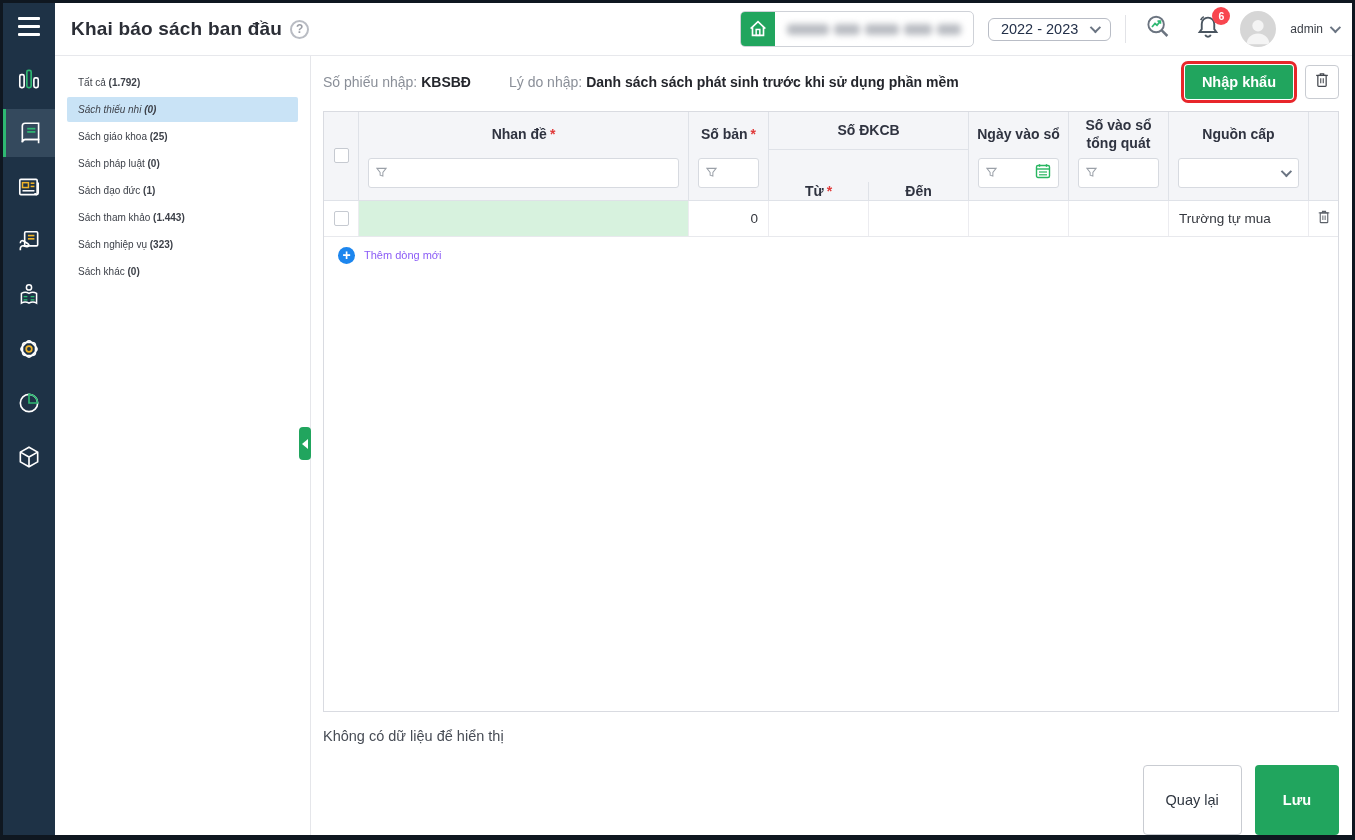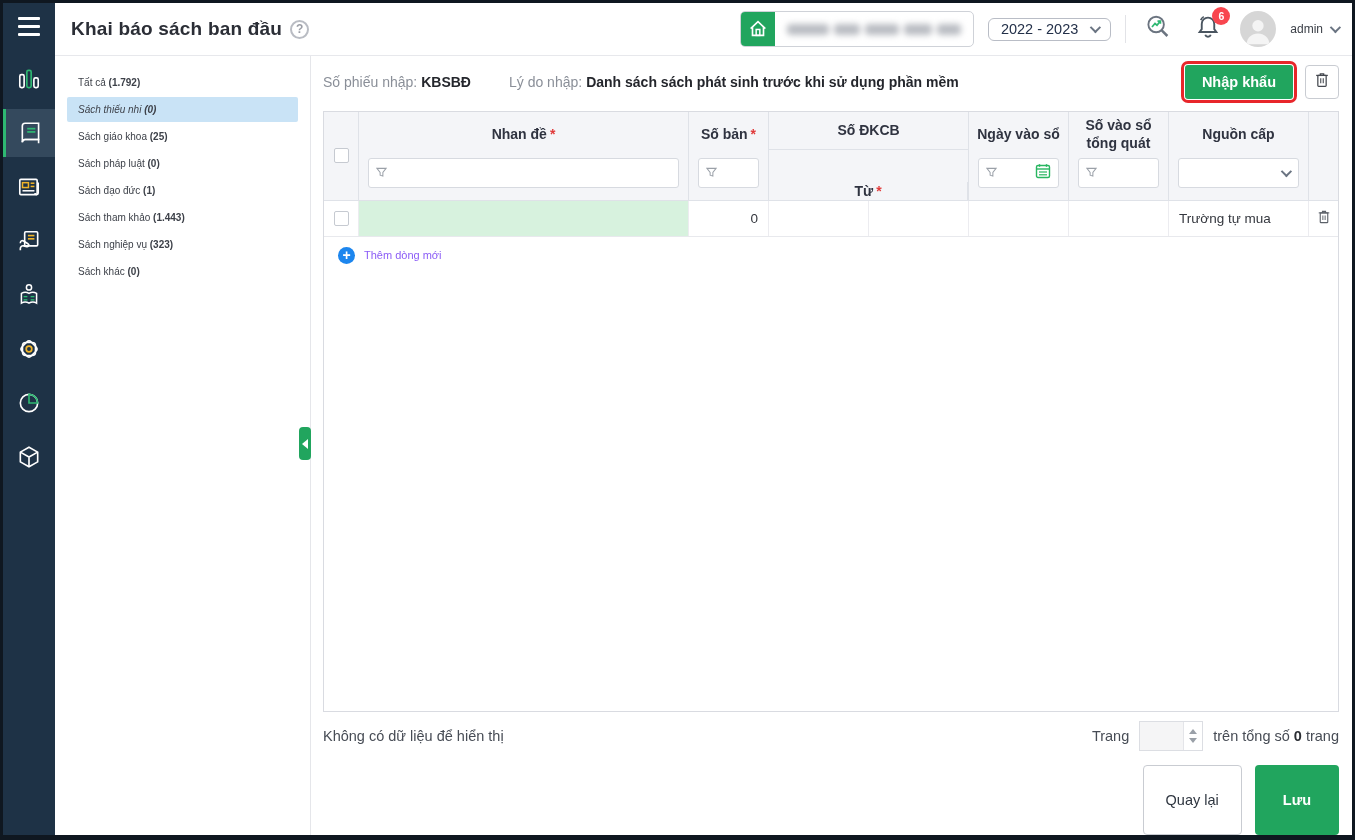--- a/index.html
+++ b/index.html
@@ -328,20 +328,23 @@
 
         <div class="th" style="grid-column:span 2; flex-direction:column; border-right:1px solid #dfe2e8;gap:32px;">
           <div class="group-top">
               <span>Số ĐKCB</span>
             </div>
           <div class="group-bottom">
             <div class="sub">
                 <span>Từ</span>
                 <span class="req">*</span>
               </div>
+            <div class="sub">
+                <span>Đến</span>
+              </div>
           </div>
         </div>
 
         <div class="th">
           <div class="th-label">
               <span>Ngày vào sổ</span>
             </div>
           <div class="filter-wrap">
               <div class="filter-input">
             <span><svg width="11" height="11" viewBox="0 0 12 12">
@@ -411,35 +414,20 @@
       </div>
 
       <div class="add-row">
         <span class="add-circle">+</span>
         <span class="add-label">Thêm dòng mới</span>
       </div>
     </div>
 
     <div class="foot-row">
       <div class="empty-text">Không có dữ liệu để hiển thị</div>
-      <div class="paging">
-        <span>Trang</span>
-        <div class="spinner">
-          <div class="sp-input"></div>
-          <div class="sp-arrows">
-            <i class="arr-up"></i>
-            <i class="arr-dn"></i>
-          </div>
-        </div>
-        <span>
-          <span>trên tổng số</span>
-          <b>0</b>
-          <span>trang</span>
-        </span>
-      </div>
     </div>
 
     <div class="btn-row">
       <button class="btn-back">Quay lại</button>
       <button class="btn-save">Lưu</button>
     </div>
 
   </div>
 </div>
 

